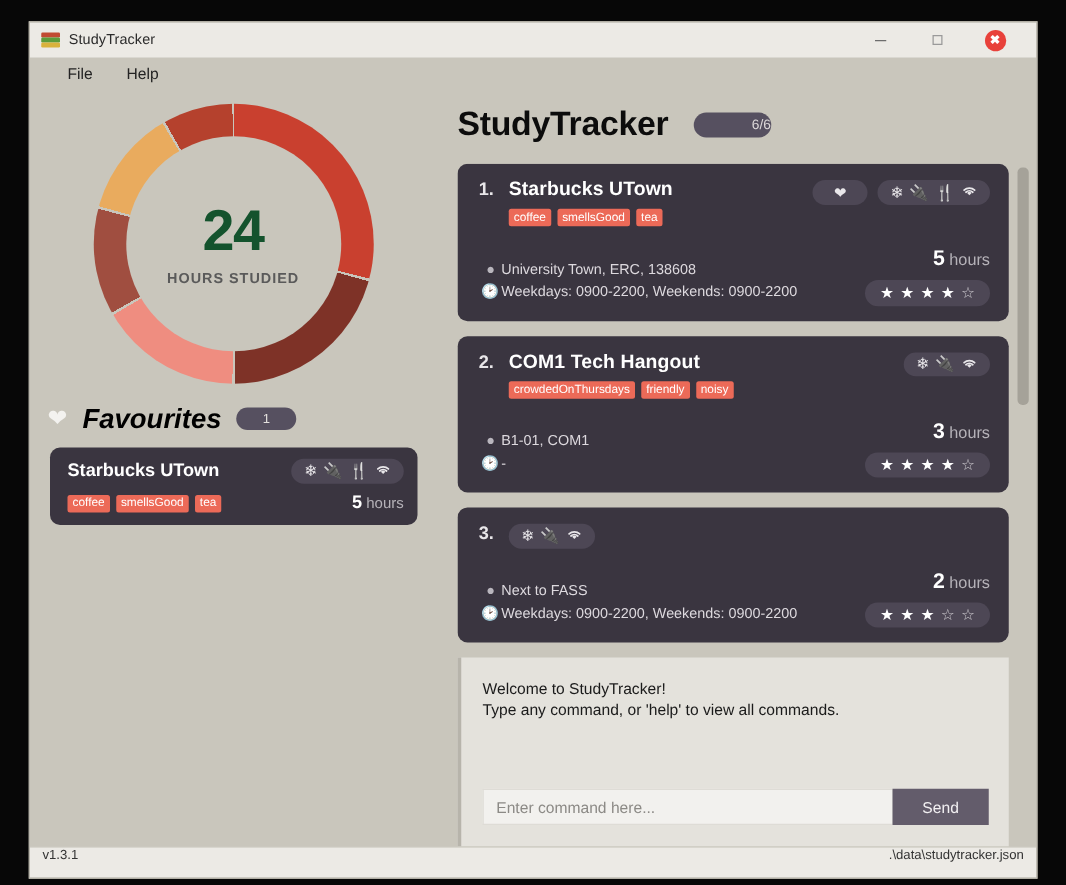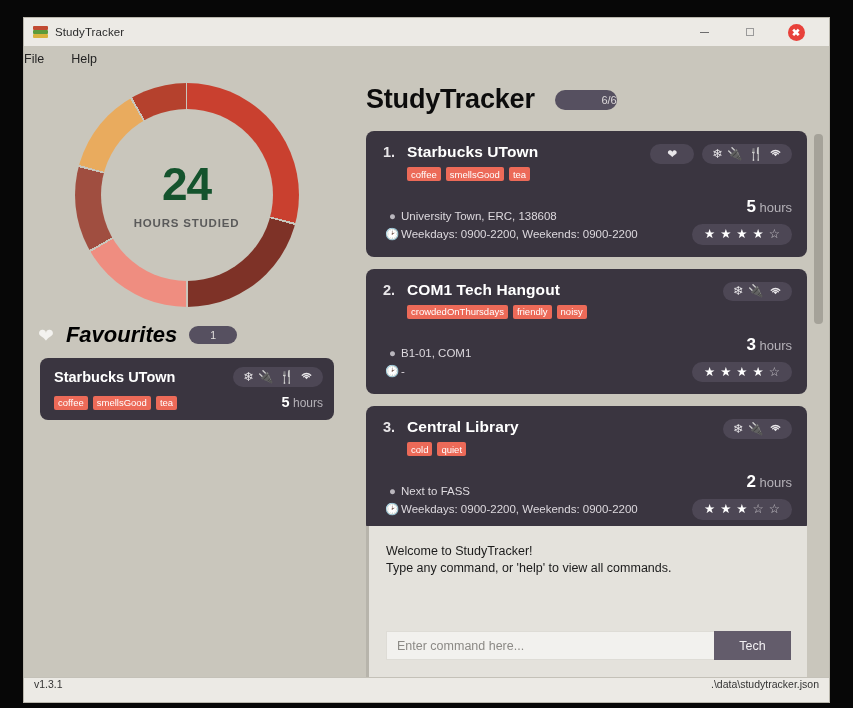--- a/index.html
+++ b/index.html
@@ -47,21 +47,21 @@
   .close-circle {
     width: 17px; height:17px; border-radius:50%; background:#e8413a;
     color:#fff; font-size:10px; line-height:17px; text-align:center; font-weight:bold;
   }
 
   
   .menubar {
     height: 26px; flex: 0 0 26px;
     background: #c9c6bc;
     display: flex; align-items: center;
-    gap: 27px;
+    padding-left: 30px; gap: 27px;
   }
   .menu-item { font-size: 12.5px; color: #232323; cursor: default; }
 
   
   .body {
     flex: 1 1 auto;
     display: flex;
     background: #c9c6bc;
     position: relative;
     min-height: 0;
@@ -423,27 +423,20 @@
                   <span>★</span>
                   <span class="star-off">☆</span>
                 </div>
             </div>
           </div>
         </div>
 
         <div class="spot-card">
           <div class="spot-top">
             <span class="spot-index">3.</span>
-            <div class="spot-main">
-              <div class="spot-name">Central Library</div>
-              <div class="spot-tags">
-                <span class="tag">cold</span>
-                <span class="tag">quiet</span>
-              </div>
-            </div>
             <div class="spot-badges">
               <span class="amen-pill">
                 <span>❄</span>
                 <span>🔌</span>
                 <span>
                   <svg width="13" height="11" viewBox="0 0 16 12">
                       <path d="M8 10.6 L5.8 8.3 A3.1 3.1 0 0 1 10.2 8.3 Z" fill="#e9e7ea"></path>
                       <path d="M2.8 5.6 A7.4 7.4 0 0 1 13.2 5.6" stroke="#e9e7ea" stroke-width="1.7" fill="none" stroke-linecap="round"></path>
                       <path d="M4.6 7.6 A5 5 0 0 1 11.4 7.6" stroke="#e9e7ea" stroke-width="1.7" fill="none" stroke-linecap="round"></path>
                     </svg>
@@ -481,21 +474,21 @@
         <div class="scrollbar">
           <div class="scroll-thumb"></div>
         </div>
       </div>
 
       <div class="console">
         <div class="console-line">Welcome to StudyTracker!</div>
         <div class="console-line">Type any command, or 'help' to view all commands.</div>
         <div class="cmd-row">
           <input class="cmd-input" type="text" placeholder="Enter command here..." style="">
-          <button class="send-btn">Tech</button>
+          <button class="send-btn">Send</button>
         </div>
       </div>
 
     </div>
   </div>
 
   <div class="statusbar">
     <span>v1.3.1</span>
     <span>.\data\studytracker.json</span>
   </div>

